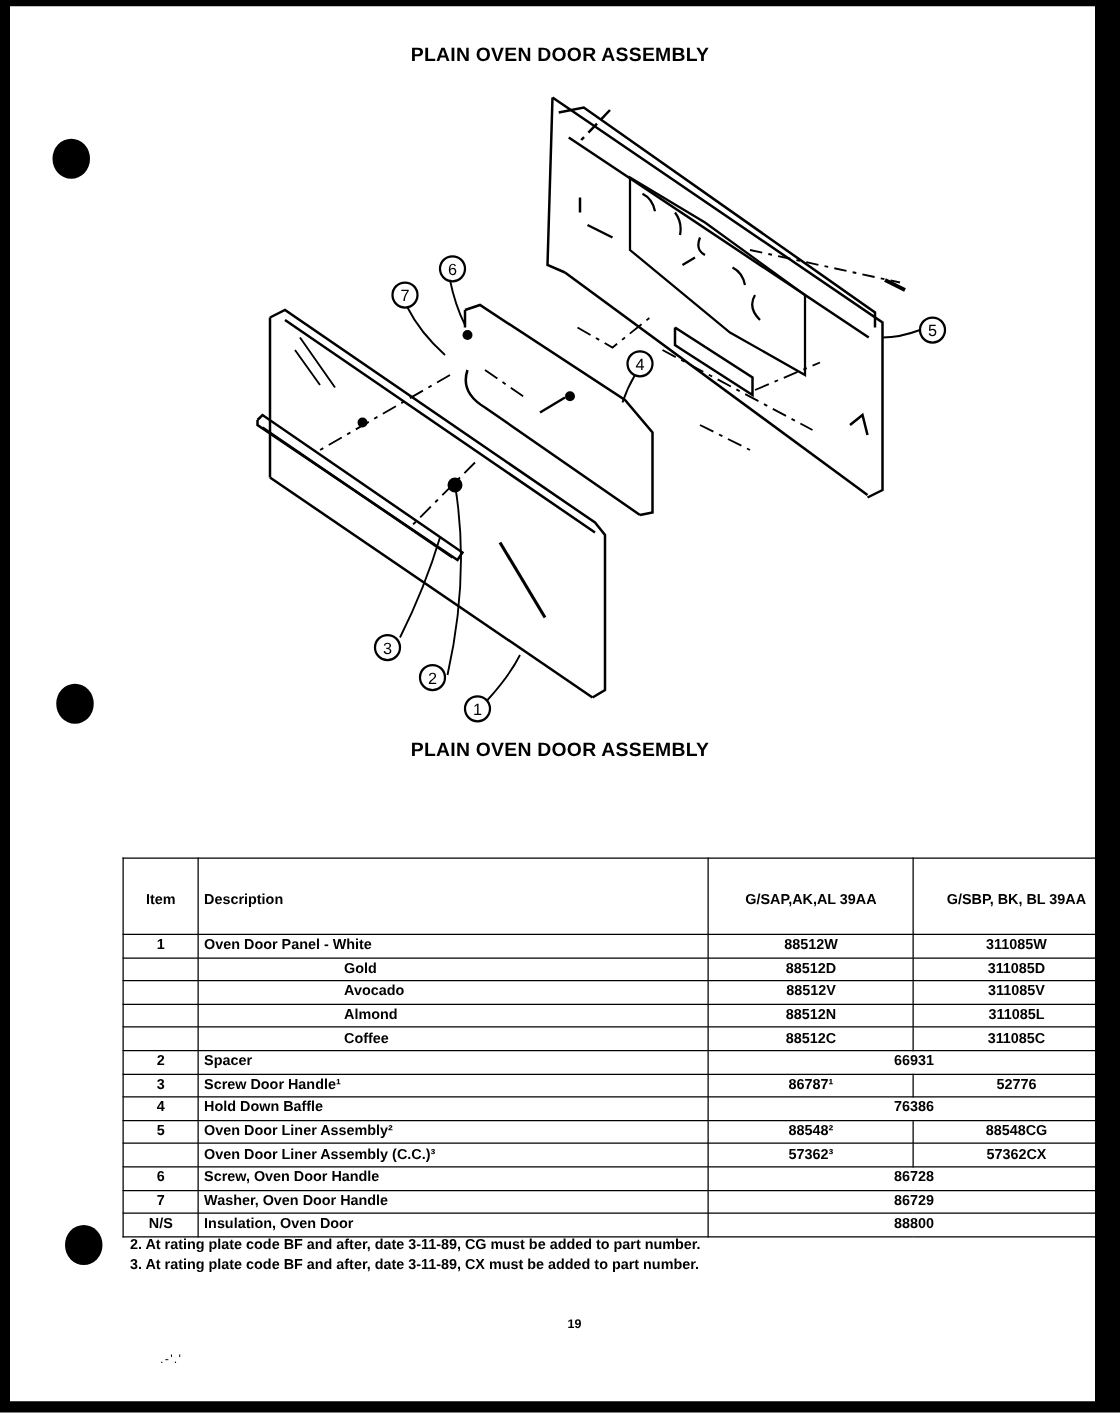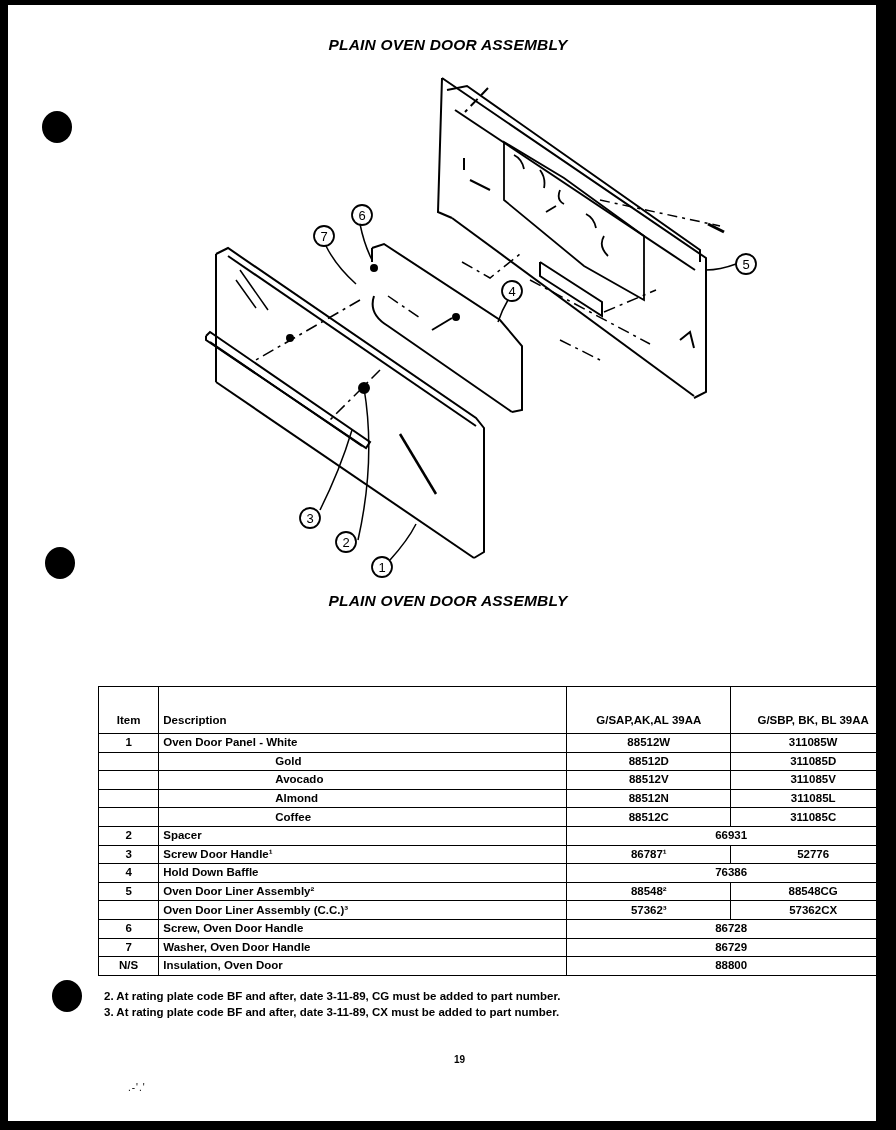--- a/index.html
+++ b/index.html
@@ -8,34 +8,34 @@
     background: #000;
     font-family: "Liberation Sans", sans-serif; color: #000;
   }
   .page {
     position: absolute; left: 8px; top: 5px; width: 868px; height: 1116px;
     background: #fff;
   }
   .hole { position: absolute; width: 30px; height: 32px; border-radius: 50%; background: #000; }
   .title {
     position: absolute; left: 0; width: 896px; text-align: center;
-    font-weight: bold; font-size: 15.5px; letter-spacing: 0.2px; font-style: italic;
+    font-weight: bold; font-size: 15.5px; letter-spacing: 0.2px;
   }
   .diagram { position: absolute; left: 0; top: 0; }
   .callout-num { font-family: "Liberation Sans", sans-serif; font-size: 13px; }
   table.parts {
     position: absolute; left: 98px; top: 686px;
     border-collapse: collapse; font-size: 11.5px; font-weight: bold;
     table-layout: fixed;
   }
   table.parts td, table.parts th {
     border: 1.5px solid #000; padding: 0 4px; height: 17.6px; line-height: 17px;
     white-space: nowrap; overflow: hidden;
   }
-  table.parts th { height: 42px; vertical-align: bottom; padding-bottom: 4px; font-weight: bold; }
+  table.parts th { height: 42px; vertical-align: bottom; padding-bottom: 18px; font-weight: bold; }
   .c-item { width: 54px; text-align: center; }
   .c-desc { width: 308px; text-align: left; }
   .c-a { width: 160px; text-align: center; }
   .c-b { width: 160px; text-align: center; }
   .indent { padding-left: 116px !important; }
   .span2 { text-align: center; }
   .notes {
     position: absolute; left: 104px; top: 989px; font-size: 11.5px; font-weight: bold;
     line-height: 15.5px;
   }

